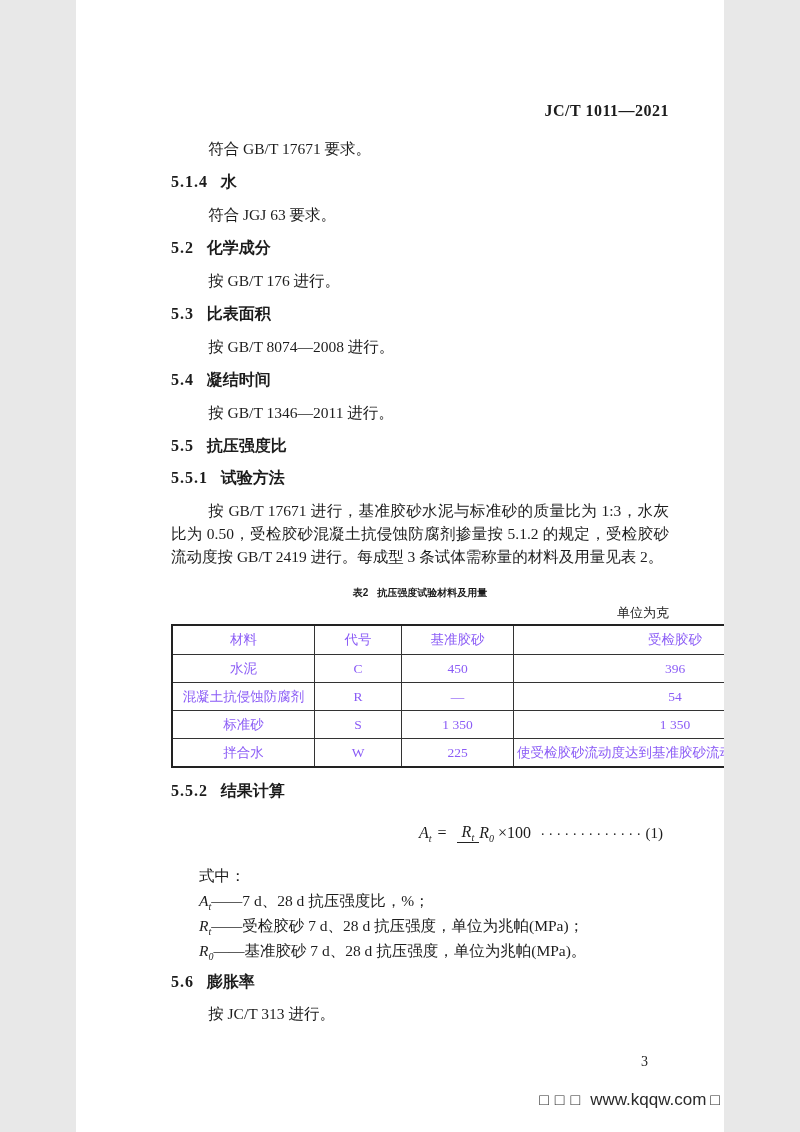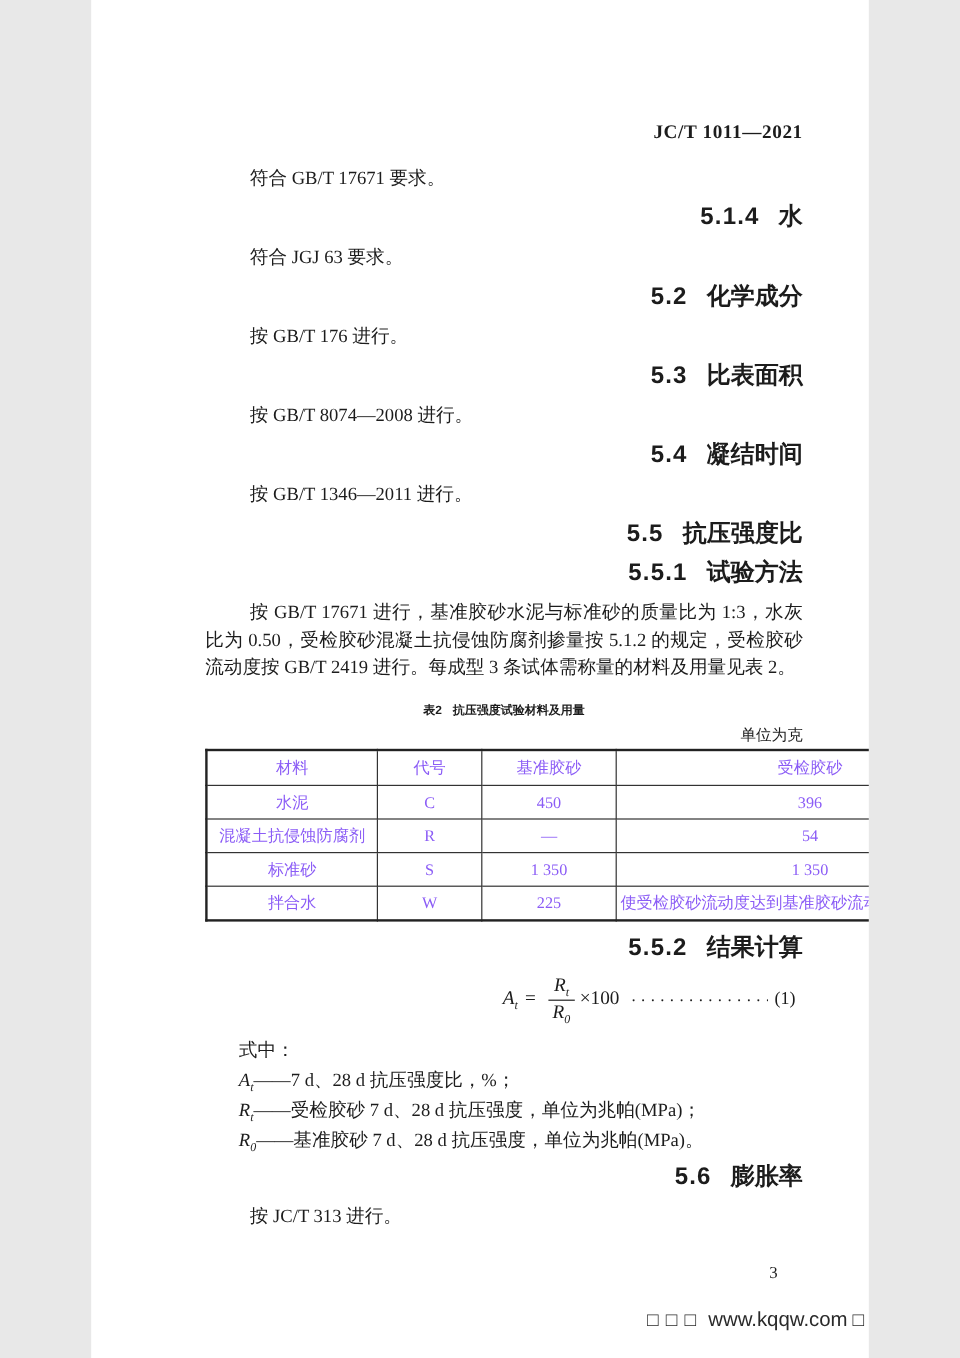--- a/index.html
+++ b/index.html
@@ -25,26 +25,25 @@
   .p-block {
     font-family: "Liberation Serif", serif;
     font-size: 15.5px;
     line-height: 23px;
     margin: 11px 0 0 0;
     text-indent: 2.4em;
     text-align: justify;
   }
   .p-first { margin-top: 16px; }
   .h-block {
-    font-family: Liberation Sans, sans-serif;
+    font-family: Liberation Serif, serif;
     font-weight: bold;
-    font-size: 20px;
+    font-size: 16px;
     line-height: 21px;
     margin: 11px 0 0 0;
-    text-align: right;
   }
   .h-num { display: inline-block; margin-right: 0.8em; letter-spacing: 1px; }
   .tbl-title {
     font-family: "Liberation Sans", sans-serif;
     font-weight: bold;
     font-size: 10px;
     line-height: 21px;
     margin: 14px 0 0 0;
     text-align: center;
   }
@@ -88,21 +87,21 @@
     padding-left: 248px;
     font-family: "Liberation Serif", serif;
     font-size: 16px;
     height: 52px;
   }
   .var { font-style: italic; font-family: "Liberation Serif", serif; }
   sub.vsub { font-style: italic; font-size: 10px; line-height: 0; }
   .f-eq { margin: 0 6px; }
   .frac {
     display: inline-flex;
-    flex-direction: column;
+    flex-direction: row;
     align-items: center;
     margin: 0 4px;
     line-height: 1.15;
   }
   .frac .fnum { border-bottom: 1.4px solid #222; padding: 0 5px 1px 5px; }
   .frac .fden { padding-top: 1px; }
   .f-times { margin-left: 0; }
   .f-dots {
     flex: 1;
     overflow: hidden;

